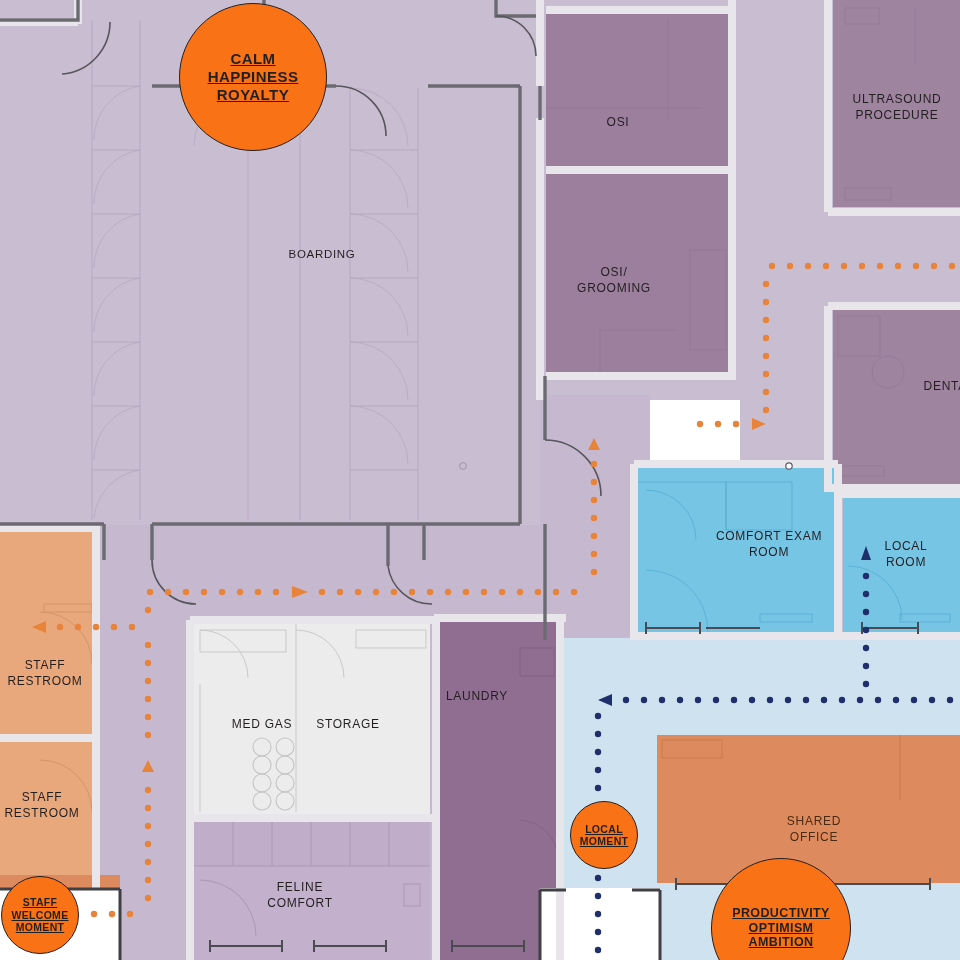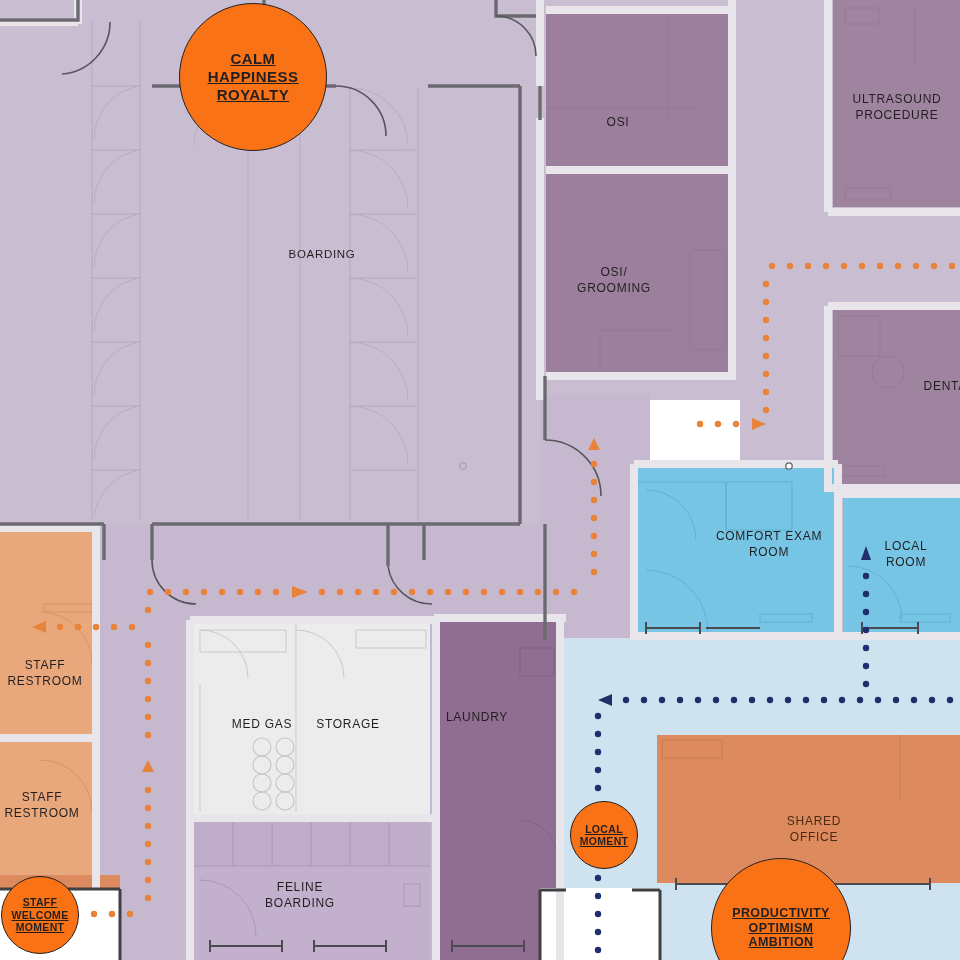--- a/index.html
+++ b/index.html
@@ -486,23 +486,23 @@
   <div class="rlabel sm" style="left:737px;top:544px;margin-left:32px;">COMFORT EXAM
 ROOM</div>
   <div class="rlabel sm" style="left:906px;top:554px;">LOCAL
 ROOM</div>
   <div class="rlabel sm" style="left:45px;top:673px;">STAFF
 RESTROOM</div>
   <div class="rlabel sm" style="left:42px;top:805px;">STAFF
 RESTROOM</div>
   <div class="rlabel sm" style="left:240px;top:724px;padding-left:44px;">MED GAS</div>
   <div class="rlabel sm" style="left:348px;top:724px;text-align:right;">STORAGE</div>
-  <div class="rlabel sm" style="left:477px;top:717px;">LAUNDRY</div>
+  <div class="rlabel sm" style="left:477px;top:696px;">LAUNDRY</div>
   <div class="rlabel sm" style="left:300px;top:895px;">FELINE
-BOARDING</div>
+COMFORT</div>
   <div class="rlabel sm" style="left:814px;top:829px;color:#4a2a14;">SHARED
 OFFICE</div>
 
   <div class="badge big" style="left:253px;top:77px;width:148px;height:148px;">CALM
 HAPPINESS
 ROYALTY</div>
 
   <div class="badge mid" style="left:781px;top:928px;width:140px;height:140px;">PRODUCTIVITY
 OPTIMISM
 AMBITION</div>

